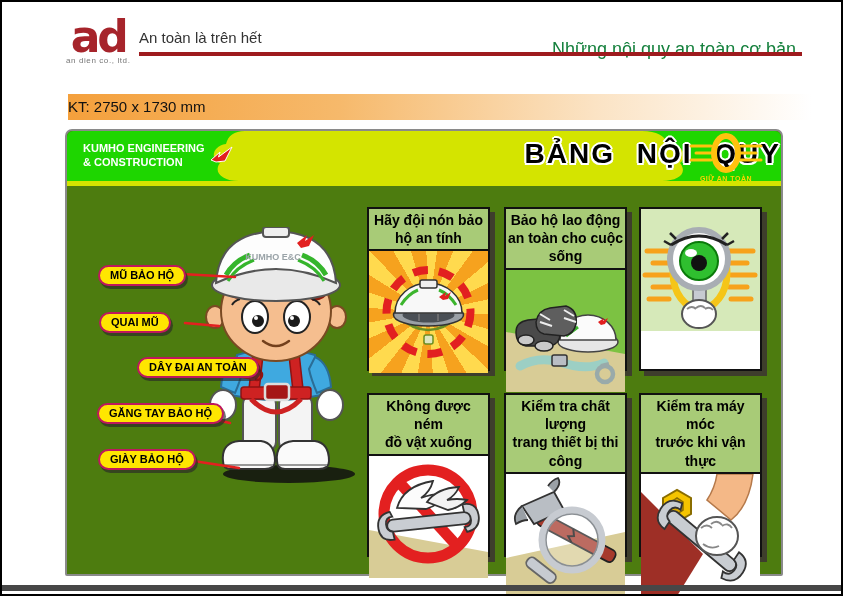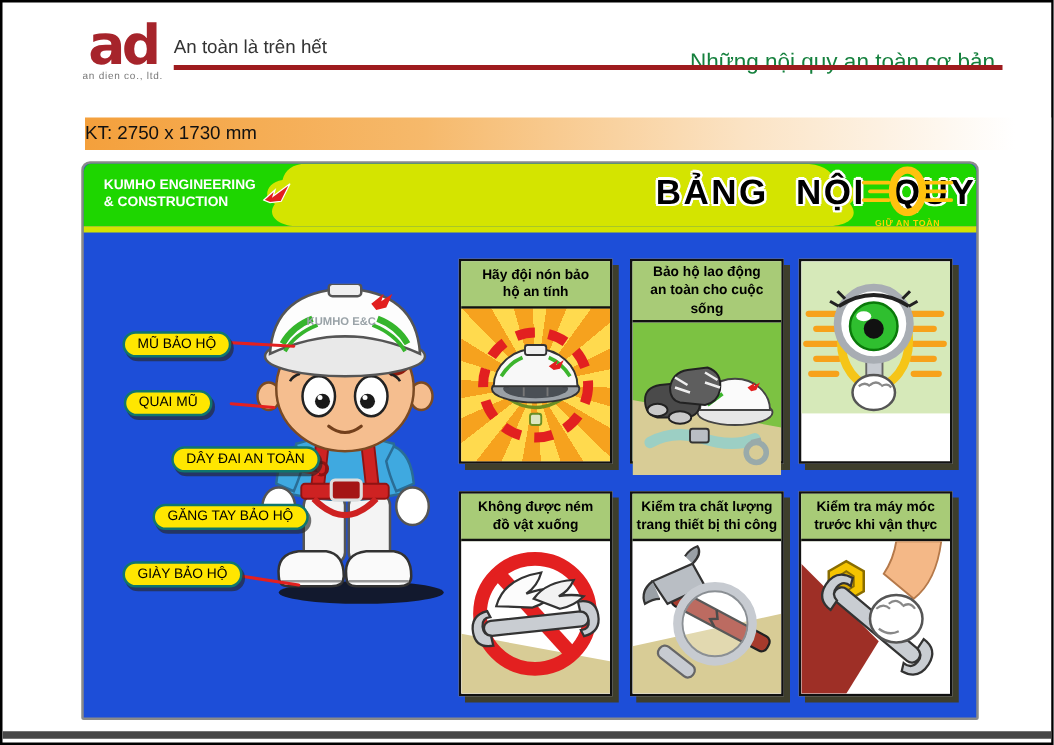--- a/index.html
+++ b/index.html
@@ -14,49 +14,49 @@
   .slogan{left:137px;top:27px;font-size:15px;color:#333;}
   .doc-title{right:45px;top:37px;font-size:18px;color:#15803d;}
   .header-rule{left:137px;top:50px;width:663px;height:4px;background:#9E1B1E;}
 
   
   .kt-bar{left:66px;top:92px;width:775px;height:26px;
           background:linear-gradient(90deg,#F4A03C 0%,#F6B96B 35%,#FBE3C4 68%,#FFFFFF 96%);
           font-size:15px;color:#111;line-height:26px;box-sizing:border-box;}
 
   
-  .board{left:63px;top:127px;width:714px;height:443px;background:#1d4ed8;
+  .board{left:63px;top:127px;width:714px;height:443px;background:#4d7c0f;
          border:2px solid #8a8a8a;border-radius:7px 7px 2px 2px;box-sizing:content-box;}
   .board-header{position:absolute;left:0;top:0;width:714px;height:50px;background:#1ED600;border-radius:6px 6px 0 0;overflow:hidden;}
   .header-strip{position:absolute;left:0;top:50px;width:714px;height:5px;background:#D4E400;}
   .blob-svg{position:absolute;left:0;top:0;}
   .board-title{position:absolute;left:0;top:7px;width:714px;text-align:right;
                font-size:28px;font-weight:bold;color:#000;letter-spacing:2px;word-spacing:12px;
                text-shadow:2px 0 0 #fff,-2px 0 0 #fff,0 2px 0 #fff,0 -2px 0 #fff,
                            1.5px 1.5px 0 #fff,-1.5px -1.5px 0 #fff,1.5px -1.5px 0 #fff,-1.5px 1.5px 0 #fff;}
   .company{left:16px;top:10px;display:flex;align-items:center;gap:5px;}
   .company-text{color:#fff;font-weight:bold;font-size:11px;line-height:1.3;}
   .safety-badge{right:16px;top:2px;width:78px;text-align:center;}
   .badge-caption{color:#FFD400;font-weight:bold;font-size:7px;letter-spacing:0.5px;margin-top:-2px;}
 
   
-  .pill{position:absolute;background:#FFE600;border:2px solid #0f766e;border-radius:12px;
-        height:17px;line-height:17px;padding:0 10px;font-weight:normal;font-size:11px;color:#000;
+  .pill{position:absolute;background:#FFE600;border:2px solid #be185d;border-radius:12px;
+        height:17px;line-height:17px;padding:0 10px;font-weight:bold;font-size:11px;color:#000;
         box-shadow:2px 3px 0 rgba(40,40,40,0.65);white-space:nowrap;z-index:6;}
   .connectors{position:absolute;left:0;top:0;z-index:5;pointer-events:none;}
   .worker{position:absolute;left:118px;top:96px;z-index:4;}
 
   
   .panel{position:absolute;width:123px;height:164px;border:2px solid #111;background:#fff;
          box-shadow:5px 5px 0 #3E3E2C;box-sizing:border-box;}
   .r1{top:76px;} .r2{top:262px;}
   .c1{left:300px;} .c2{left:437px;} .c3{left:572px;}
   .panel-title{background:#A8CB77;border-bottom:2px solid #111;min-height:32px;
                display:flex;flex-direction:column;justify-content:center;
-               font-weight:bold;font-size:11px;line-height:1.3;text-align:center;padding:2px 1px;}
+               font-weight:bold;font-size:14px;line-height:1.3;text-align:center;padding:2px 1px;}
   .panel-body{position:relative;width:119px;height:122px;overflow:hidden;}
   .sunburst{background:repeating-conic-gradient(from 8deg at 50% 50%,#F6A21E 0 14deg,#FFDA4E 14deg 28deg);}
   .panel-body svg{position:absolute;left:0;top:0;}
 
   .bottom-rule{left:0;right:0;bottom:3px;height:6px;background:#474747;}
 </style>
 </head>
 <body>
 
 <div class="page">
@@ -157,21 +157,21 @@
         <line x1="118" y1="192" x2="152" y2="195"></line>
         <line x1="125" y1="237" x2="187" y2="248"></line>
         <line x1="122" y1="283" x2="163" y2="292"></line>
         <line x1="120" y1="329" x2="172" y2="337"></line>
       </g>
     </svg>
 
     <div class="pill" style="left:31px;top:134px;">MŨ BẢO HỘ</div>
     <div class="pill" style="left:32px;top:181px;">QUAI MŨ</div>
     <div class="pill" style="left:30px;top:226px;margin-left:40px;">DÂY ĐAI AN TOÀN</div>
-    <div class="pill" style="left:30px;top:272px;margin-left:25px;">GĂNG TAY BẢO HỘ</div>
+    <div class="pill" style="left:30px;top:272px;">GĂNG TAY BẢO HỘ</div>
     <div class="pill" style="left:31px;top:318px;">GIÀY BẢO HỘ</div>
 
     <div class="panel r1 c1">
       <div class="panel-title">
         <span>Hãy đội nón bảo</span>
         <span>hộ an tính</span>
       </div>
       <div class="panel-body sunburst">
         <svg width="119" height="122" viewBox="0 0 119 122">
           <circle cx="59.5" cy="61" r="42" fill="none" stroke="#E22020" stroke-width="8" stroke-dasharray="15 11"></circle>

